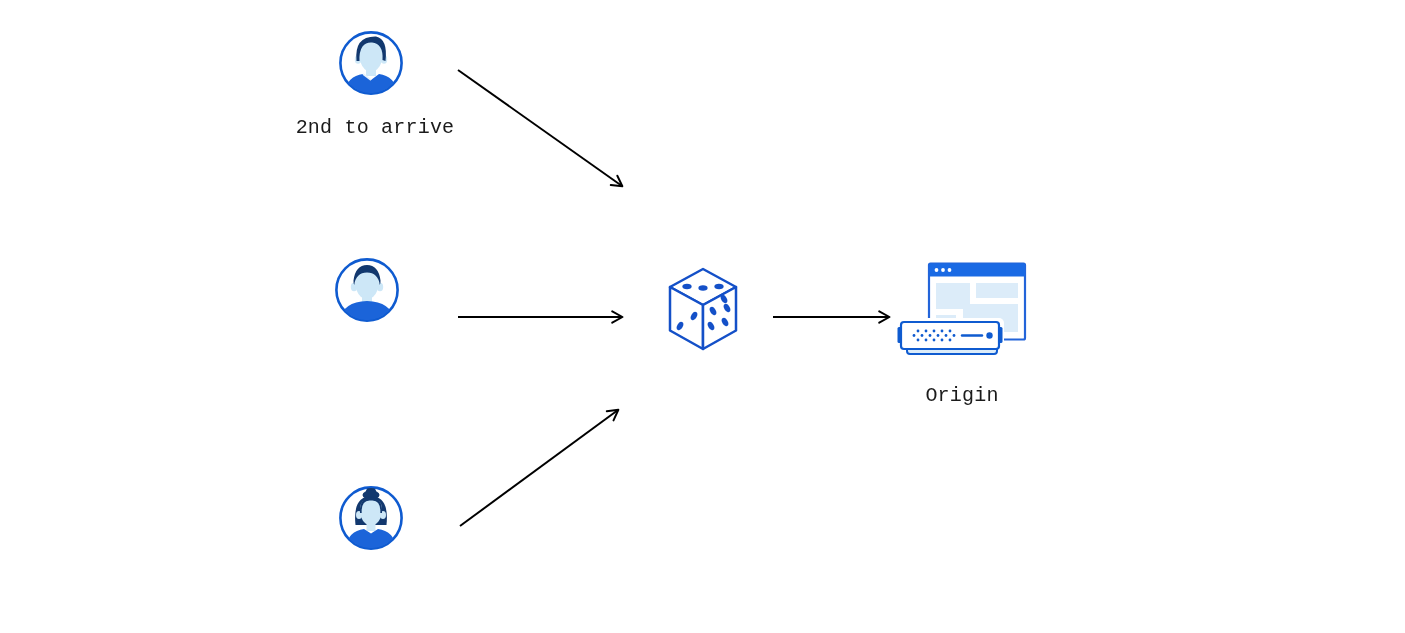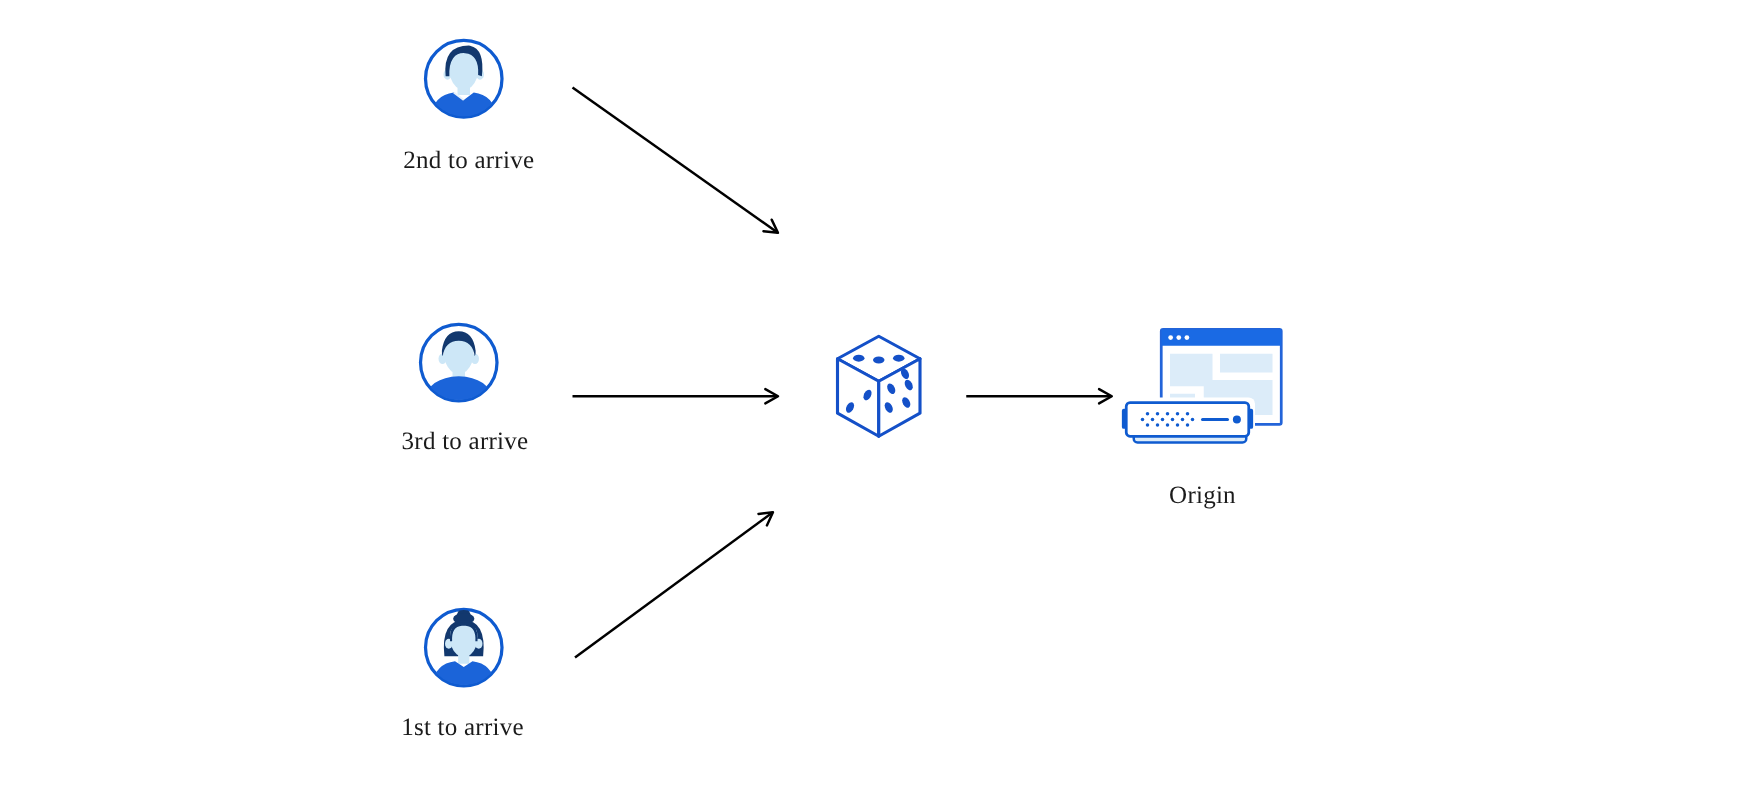--- a/index.html
+++ b/index.html
@@ -1,20 +1,20 @@
 <!DOCTYPE html>
 <html style="--canvas-bg: #ffffff; --label-color: #1b1b1b; --arrow-color: #000000; --outline-blue: #0f5bd0; --bright-blue: #1a6ae4; --dice-blue: #1450c8; --light-blue-fill: #dcecf9; --face-blue: #cde7f7; --hair-navy: #12386e; --shirt-blue: #1b64d9;"><head>
 <meta charset="utf-8">
 <style>
   html,body { margin:0; padding:0; background:#ffffff; }
   .canvas {
     position:relative;
     width:1194px; height:633px;
     background:var(--canvas-bg,#ffffff);
-    font-family:Liberation Serif, serif;
+    font-family:Liberation Mono, monospace;
     overflow:hidden;
   }
   .abs { position:absolute; }
   .node-label {
     position:absolute;
     font-size:20px;
     line-height:24px;
     color:var(--label-color,#1b1b1b);
     text-align:center;
     letter-spacing:0.2px;
@@ -72,21 +72,20 @@
       <g clip-path="url(#clipB)">
         <ellipse cx="20" cy="30" rx="3.2" ry="4.2" fill="#cde7f7"></ellipse>
         <ellipse cx="46" cy="30" rx="3.2" ry="4.2" fill="#cde7f7"></ellipse>
         <path d="M21 23 Q21 12 33 12 Q45 12 45 23 Q45 34.5 39 40 Q33 43.5 27 40 Q21 34.5 21 23 Z" fill="#cde7f7"></path>
         <path d="M19.5 23.5 Q21.5 8 33 8 Q44.5 8 46.5 23.5 Q46.7 26 45.8 28 Q44 15.5 33 15.5 Q22 15.5 20.2 28 Q19.3 26 19.5 23.5 Z" fill="#12386e"></path>
         <rect x="28" y="37" width="10" height="9" fill="#cde7f7"></rect>
         <path d="M5 66 Q7 45 33 44 Q59 45 61 66 Z" fill="#1b64d9"></path>
       </g>
     </svg>
   </div>
-  <div class="node-label" style="left:288px;top:341px;width:168px;">3rd to arrive</div>
 
   <div class="abs" style="left:338px;top:485px;width:66px;height:66px;">
     <svg width="66" height="66" viewBox="0 0 66 66">
       <defs>
           <clipPath id="clipC">
             <circle cx="33" cy="33" r="30"></circle>
           </clipPath>
         </defs>
       <circle cx="33" cy="33" r="30.6" fill="#ffffff" stroke="#0f5bd0" stroke-width="2.6"></circle>
       <g clip-path="url(#clipC)">
@@ -95,21 +94,20 @@
         <path d="M17.5 40 Q14.5 11.5 33 11 Q51.5 11.5 48.5 40 L17.5 40 Z" fill="#12386e"></path>
         <ellipse cx="21" cy="30" rx="3" ry="4" fill="#cde7f7"></ellipse>
         <ellipse cx="45" cy="30" rx="3" ry="4" fill="#cde7f7"></ellipse>
         <path d="M22 24 Q22 14 33 14 Q44 14 44 24 Q44 34 38.5 38.5 Q33 42 27.5 38.5 Q22 34 22 24 Z" fill="#cde7f7"></path>
         <path d="M22 28 Q21 12.5 33 12.5 Q45 12.5 44 28 L42.3 28 Q43 16 34.5 15.5 L31.5 15.5 Q23 16 23.7 28 Z" fill="#12386e"></path>
         <rect x="28.5" y="36" width="9" height="10" fill="#cde7f7"></rect>
         <path d="M7 66 Q9 46 26 44 L33 48.5 L40 44 Q57 46 59 66 Z" fill="#1b64d9"></path>
       </g>
     </svg>
   </div>
-  <div class="node-label" style="left:286px;top:570px;width:168px;">1st to arrive</div>
 
   <div class="abs" style="left:667px;top:266px;width:72px;height:86px;">
     <svg width="72" height="86" viewBox="0 0 72 86">
       <g fill="#ffffff" stroke="#1450c8" stroke-width="2.5" stroke-linejoin="round">
         <path d="M36 3 L69 21 L36 39 L3 21 Z"></path>
         <path d="M3 21 L36 39 L36 83 L3 64.5 Z"></path>
         <path d="M36 39 L69 21 L69 64.5 L36 83 Z"></path>
       </g>
       <g fill="#1450c8">
         <ellipse cx="20" cy="20.5" rx="4.6" ry="2.8"></ellipse>

